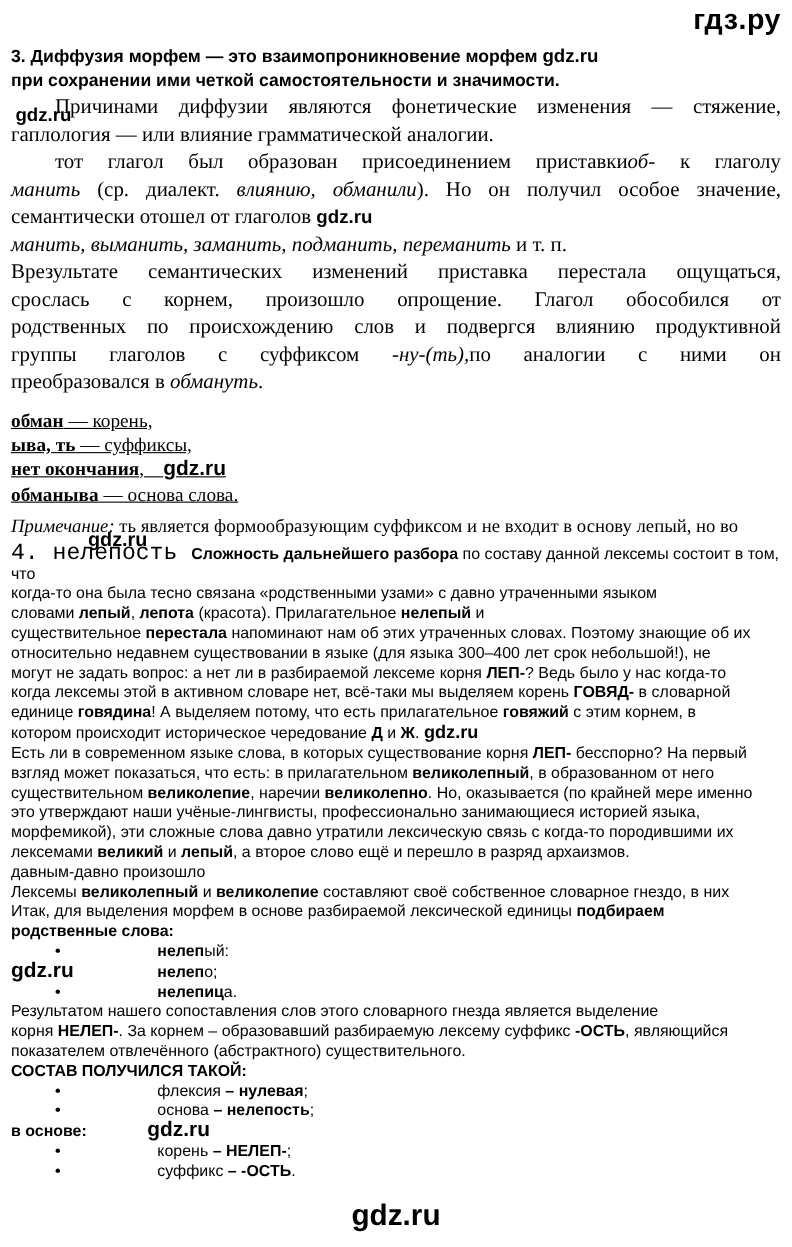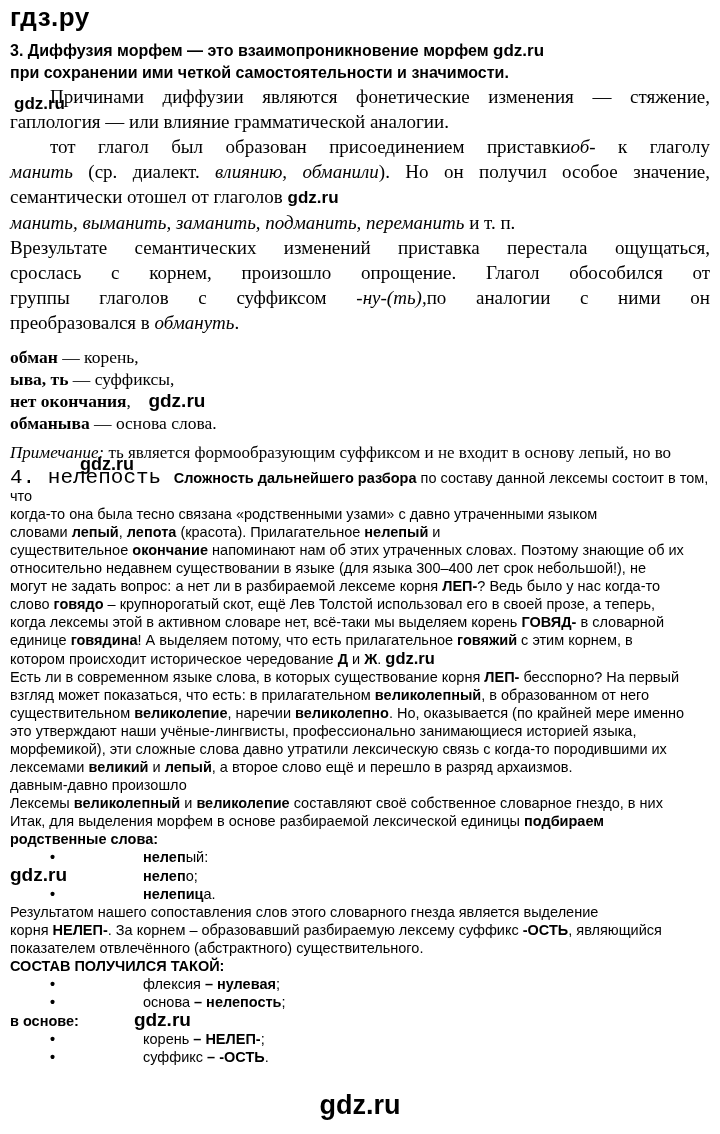--- a/index.html
+++ b/index.html
@@ -2,34 +2,34 @@
 <html lang="ru"><head>
 <meta charset="utf-8">
 <style>
   html,body{margin:0;padding:0;background:#fff;}
   .page{
     position:relative;width:720px;height:1134px;background:#fff;color:#000;
     box-sizing:border-box;padding:2px 10px 0 10px;overflow:hidden;
     font-family:"Liberation Sans",sans-serif;
   }
   .logo-top{
-    text-align:left;font-family:"Liberation Sans",sans-serif;
+    text-align:right;font-family:"Liberation Sans",sans-serif;
     font-weight:bold;font-size:26px;line-height:30px;letter-spacing:0.5px;
   }
   .h3{
     margin-top:8px;font-family:"Liberation Sans",sans-serif;
     font-weight:bold;font-size:16px;line-height:22px;
   }
   .serif{font-family:"Liberation Serif",serif;font-size:19px;line-height:25px;}
   .jline{text-align:justify;text-align-last:justify;}
   .ind{text-indent:40px;}
   .b{font-weight:bold;}
   .i{font-style:italic;}
   .wm{font-family:"Liberation Sans",sans-serif;font-weight:bold;font-style:normal;font-size:17px;}
-  .morph{font-family:"Liberation Serif",serif;font-size:17.5px;line-height:22px;margin-top:11px;font-weight:normal;}
+  .morph{font-family:"Liberation Serif",serif;font-size:17.5px;line-height:22px;margin-top:11px;font-weight:normal;text-decoration:underline;}
   .morph .wm{font-size:19px;}
   .note{font-family:"Liberation Serif",serif;font-size:17px;line-height:22px;margin-top:8px;}
   .sec4{position:relative;margin-top:5px;font-family:"Liberation Sans",sans-serif;font-size:14.5px;line-height:18px;}
   .sec4 .lg{font-family:Liberation Mono, monospace;font-size:21px;}
   .sec4 .wm{font-size:16.5px;}
   .bullet{display:inline-block;width:133px;padding-left:40px;box-sizing:border-box;font-weight:bold;}
   .cell{display:inline-block;width:133px;box-sizing:border-box;font-size:19px !important;}
   .ml55{margin-left:55px;font-size:19px !important;}
   .rel{position:relative;}
   .abs-wm{position:absolute;left:4px;top:7px;font-family:"Liberation Sans",sans-serif;font-weight:bold;font-size:17px;}
@@ -63,44 +63,44 @@
       <div><span>семантически отошел от глаголов </span><span class="wm">gdz.ru</span></div>
     </div>
 
   <div class="serif">
       <div><span class="i">манить, выманить, заманить, подманить, переманить</span><span> и т. п.</span></div>
     </div>
 
   <div class="serif">
       <div class="jline"><span>Врезультате семантических изменений приставка перестала ощущаться,</span></div>
       <div class="jline"><span>срослась с корнем, произошло опрощение. Глагол обособился от</span></div>
+      <div class="jline"><span>родственных по происхождению слов и подвергся влиянию продуктивной</span></div>
       <div class="jline"><span>группы глаголов с суффиксом </span><span class="i">-ну-(ть),</span><span>по аналогии с ними он</span></div>
       <div><span>преобразовался в </span><span class="i">обмануть</span><span>.</span></div>
     </div>
 
   <div class="morph">
       <div><span class="b">обман</span><span> — корень,</span></div>
       <div><span class="b">ыва, ть</span><span> — суффиксы,</span></div>
       <div><span class="b">нет окончания</span><span>,&nbsp;&nbsp;&nbsp; </span><span class="wm">gdz.ru</span></div>
       <div><span class="b">обманыва</span><span> — основа слова.</span></div>
     </div>
 
   <div class="note">
       <div><span class="i">Примечание:</span><span> ть является формообразующим суффиксом и не входит в основу лепый, но во</span></div>
     </div>
 
   <div class="sec4">
     <span class="abs-wm4">gdz.ru</span>
   <div><span class="lg">4. нелепость </span><span class="b">Сложность дальнейшего разбора</span><span> по составу данной лексемы состоит в том, что</span></div>
       <div><span>когда-то она была тесно связана «родственными узами» с давно утраченными языком</span></div>
       <div><span>словами </span><span class="b">лепый</span><span>, </span><span class="b">лепота</span><span> (красота). Прилагательное </span><span class="b">нелепый</span><span> и</span></div>
-      <div><span>существительное </span><span class="b">окончание</span><span> напоминают нам об этих утраченных словах. Поэтому знающие об их</span></div>
+      <div><span>существительное </span><span class="b">перестала</span><span> напоминают нам об этих утраченных словах. Поэтому знающие об их</span></div>
       <div><span>относительно недавнем существовании в языке (для языка 300–400 лет срок небольшой!), не</span></div>
       <div><span>могут не задать вопрос: а нет ли в разбираемой лексеме корня </span><span class="b">ЛЕП-</span><span>? Ведь было у нас когда-то</span></div>
-      <div><span>слово </span><span class="b">говядо</span><span> – крупнорогатый скот, ещё Лев Толстой использовал его в своей прозе, а теперь,</span></div>
       <div><span>когда лексемы этой в активном словаре нет, всё-таки мы выделяем корень </span><span class="b">ГОВЯД-</span><span> в словарной</span></div>
       <div><span>единице </span><span class="b">говядина</span><span>! А выделяем потому, что есть прилагательное </span><span class="b">говяжий</span><span> с этим корнем, в</span></div>
       <div><span>котором происходит историческое чередование </span><span class="b">Д</span><span> и </span><span class="b">Ж</span><span>. </span><span class="wm">gdz.ru</span></div>
       <div><span>Есть ли в современном языке слова, в которых существование корня </span><span class="b">ЛЕП-</span><span> бесспорно? На первый</span></div>
       <div><span>взгляд может показаться, что есть: в прилагательном </span><span class="b">великолепный</span><span>, в образованном от него</span></div>
       <div><span>существительном </span><span class="b">великолепие</span><span>, наречии </span><span class="b">великолепно</span><span>. Но, оказывается (по крайней мере именно</span></div>
       <div><span>это утверждают наши учёные-лингвисты, профессионально занимающиеся историей языка,</span></div>
       <div><span>морфемикой), эти сложные слова давно утратили лексическую связь с когда-то породившими их</span></div>
       <div><span>лексемами </span><span class="b">великий</span><span> и </span><span class="b">лепый</span><span>, а второе слово ещё и перешло в разряд архаизмов.</span></div>
       <div><span>давным-давно произошло</span></div>

